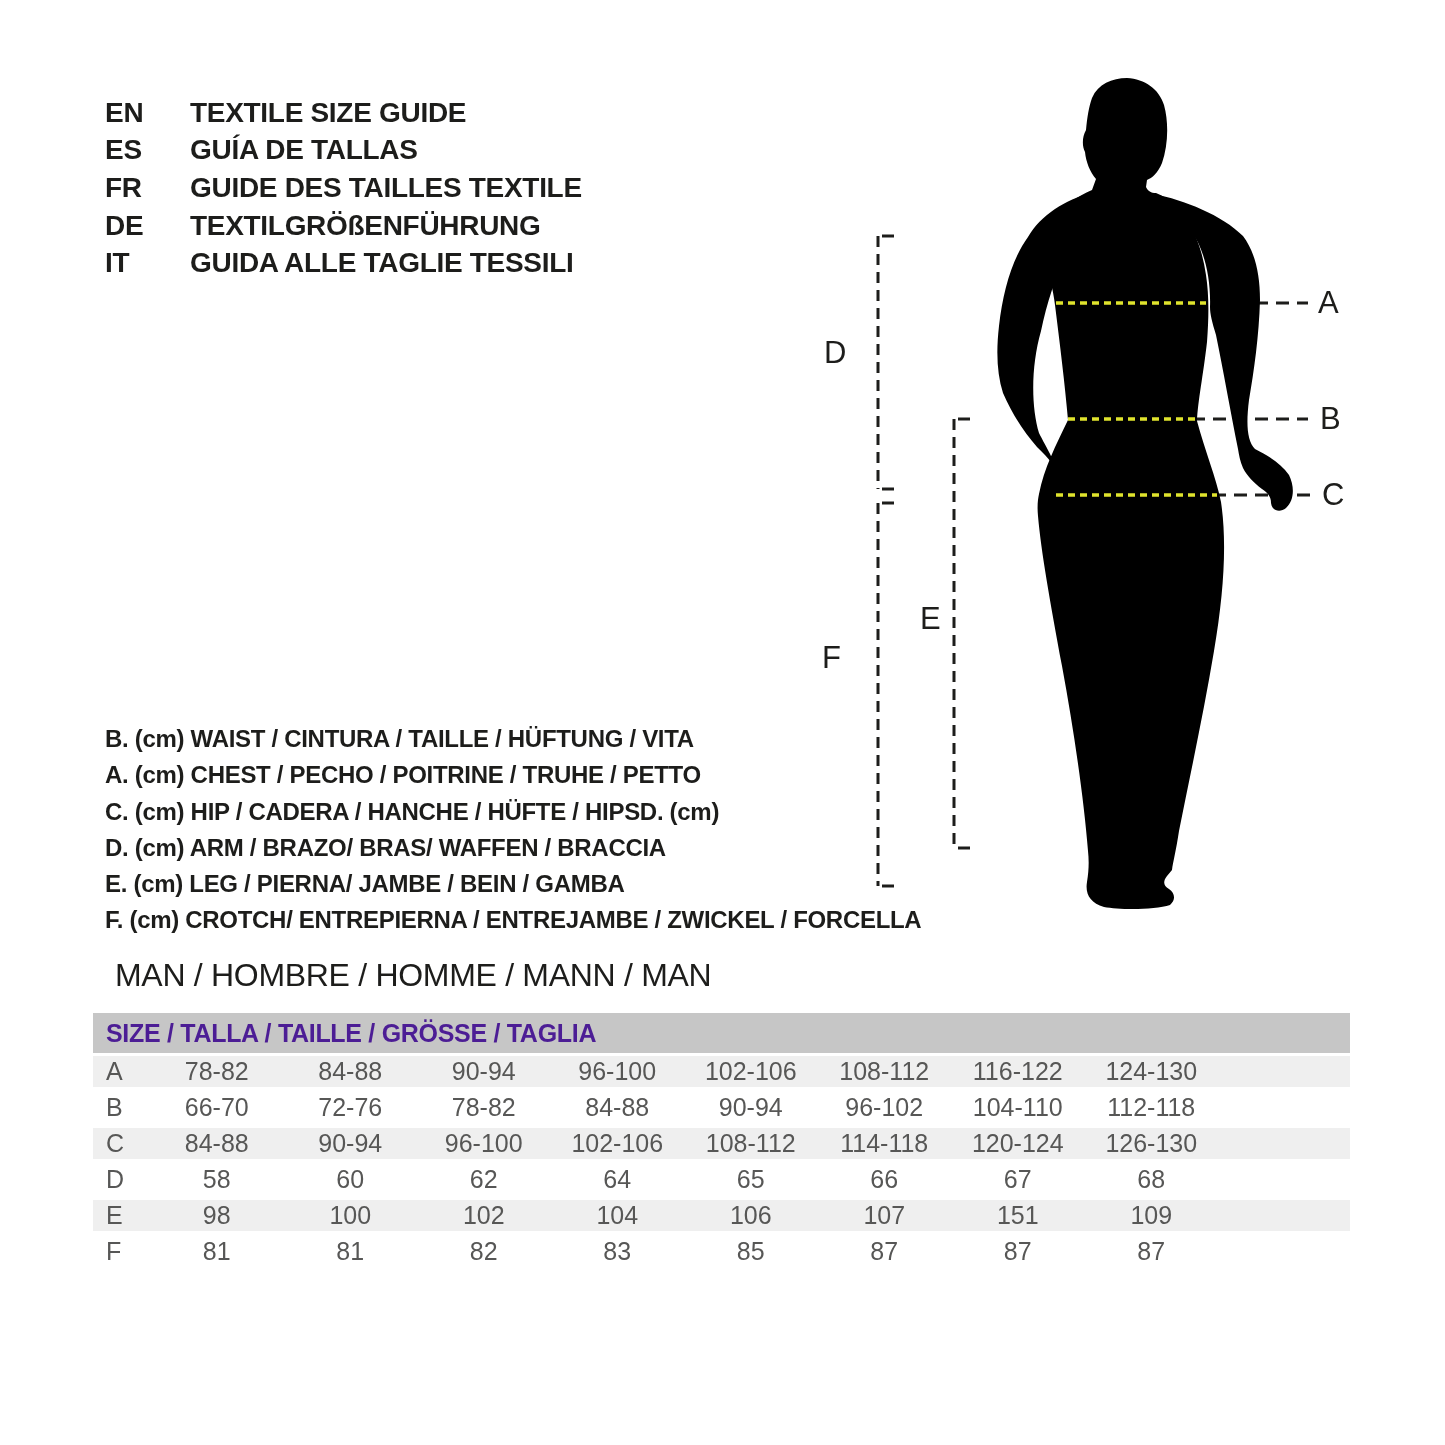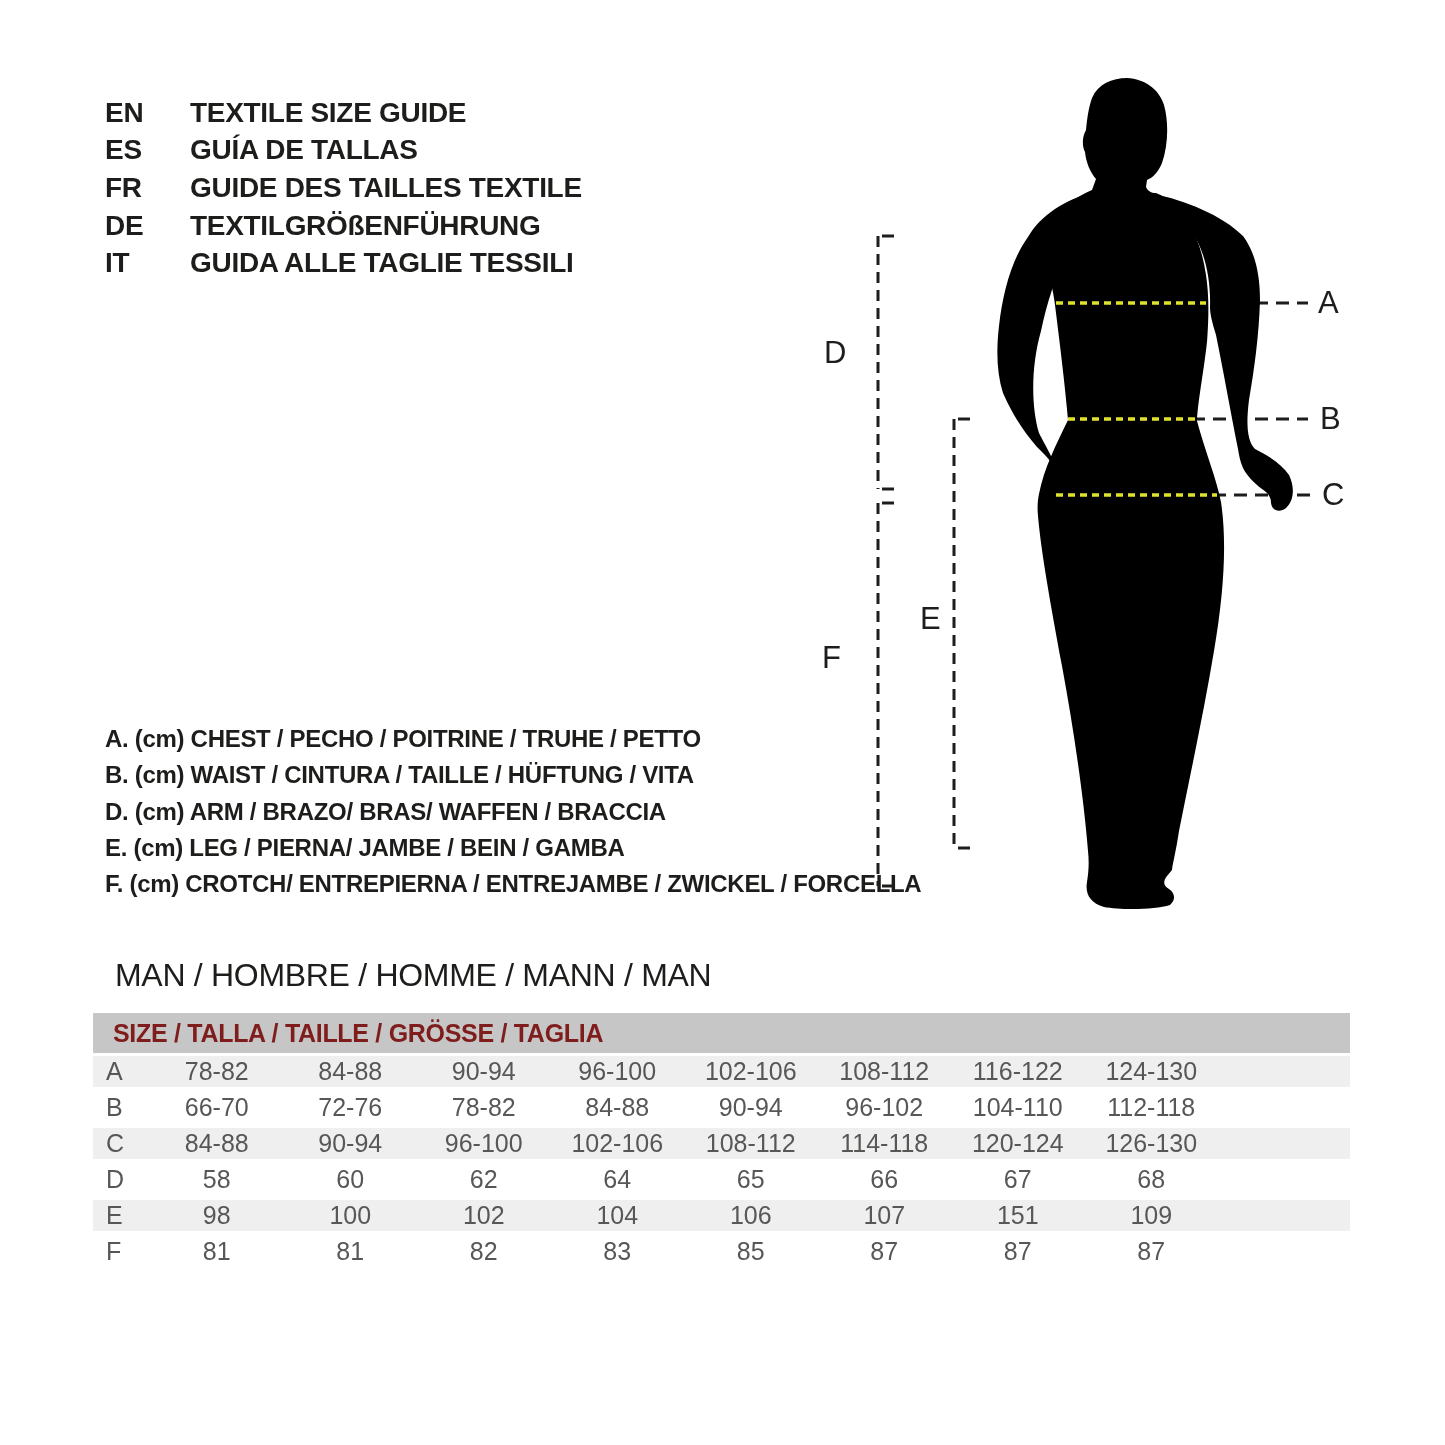--- a/index.html
+++ b/index.html
@@ -27,21 +27,21 @@
   .legend-item{height:36.3px;line-height:36.3px;font-size:24px;font-weight:700;letter-spacing:-0.3px;white-space:nowrap;}
   .category-label{
     position:absolute;left:115px;top:958px;height:34px;line-height:34px;
     font-size:32px;font-weight:400;letter-spacing:-0.3px;white-space:nowrap;
   }
   
   .size-table{position:absolute;left:93px;top:1013px;width:1257px;font-size:25px;color:#575756;}
   .table-title-bar{
     height:40px;line-height:40px;
     background:var(--color-table_header_bg,#c6c6c6);
-    color:#7f1d1d;padding-left:20px;box-sizing:border-box;
+    color:#4c1d95;padding-left:13px;box-sizing:border-box;
     font-weight:700;letter-spacing:-0.3px;
   }
   .t-row{
     display:grid;
     grid-template-columns:57px repeat(8,133.5px) 1fr;
     height:36px;line-height:36px;
   }
   .t-row .cell{text-align:center;}
   .t-row .rowkey{text-align:left;padding-left:13px;}
   .t-row.head{background:#fff;font-weight:700;letter-spacing:-0.3px;}
@@ -175,22 +175,23 @@
   </svg>
 
   <div class="measure-label" style="left:1318px;top:286px;">A</div>
   <div class="measure-label" style="left:1320px;top:402px;">B</div>
   <div class="measure-label" style="left:1322px;top:478px;">C</div>
   <div class="measure-label" style="left:824px;top:336px;">D</div>
   <div class="measure-label" style="left:920px;top:602px;">E</div>
   <div class="measure-label" style="left:822px;top:641px;">F</div>
 
   <div class="legend-list">
+    <div class="legend-item">B. (cm) WAIST / CINTURA / TAILLE / HÜFTUNG / VITA</div>
     <div class="legend-item">A. (cm) CHEST / PECHO / POITRINE / TRUHE / PETTO</div>
-    <div class="legend-item">B. (cm) WAIST / CINTURA / TAILLE / HÜFTUNG / VITA</div>
+    <div class="legend-item">C. (cm) HIP / CADERA / HANCHE / HÜFTE / HIPSD. (cm)</div>
     <div class="legend-item">D. (cm) ARM / BRAZO/ BRAS/ WAFFEN / BRACCIA</div>
     <div class="legend-item">E. (cm) LEG / PIERNA/ JAMBE / BEIN / GAMBA</div>
     <div class="legend-item">F. (cm) CROTCH/ ENTREPIERNA / ENTREJAMBE / ZWICKEL / FORCELLA</div>
   </div>
 
   <div class="category-label">MAN / HOMBRE / HOMME / MANN / MAN</div>
 
   <div class="size-table">
     <div class="table-title-bar">SIZE / TALLA / TAILLE / GRÖSSE / TAGLIA</div>
 

